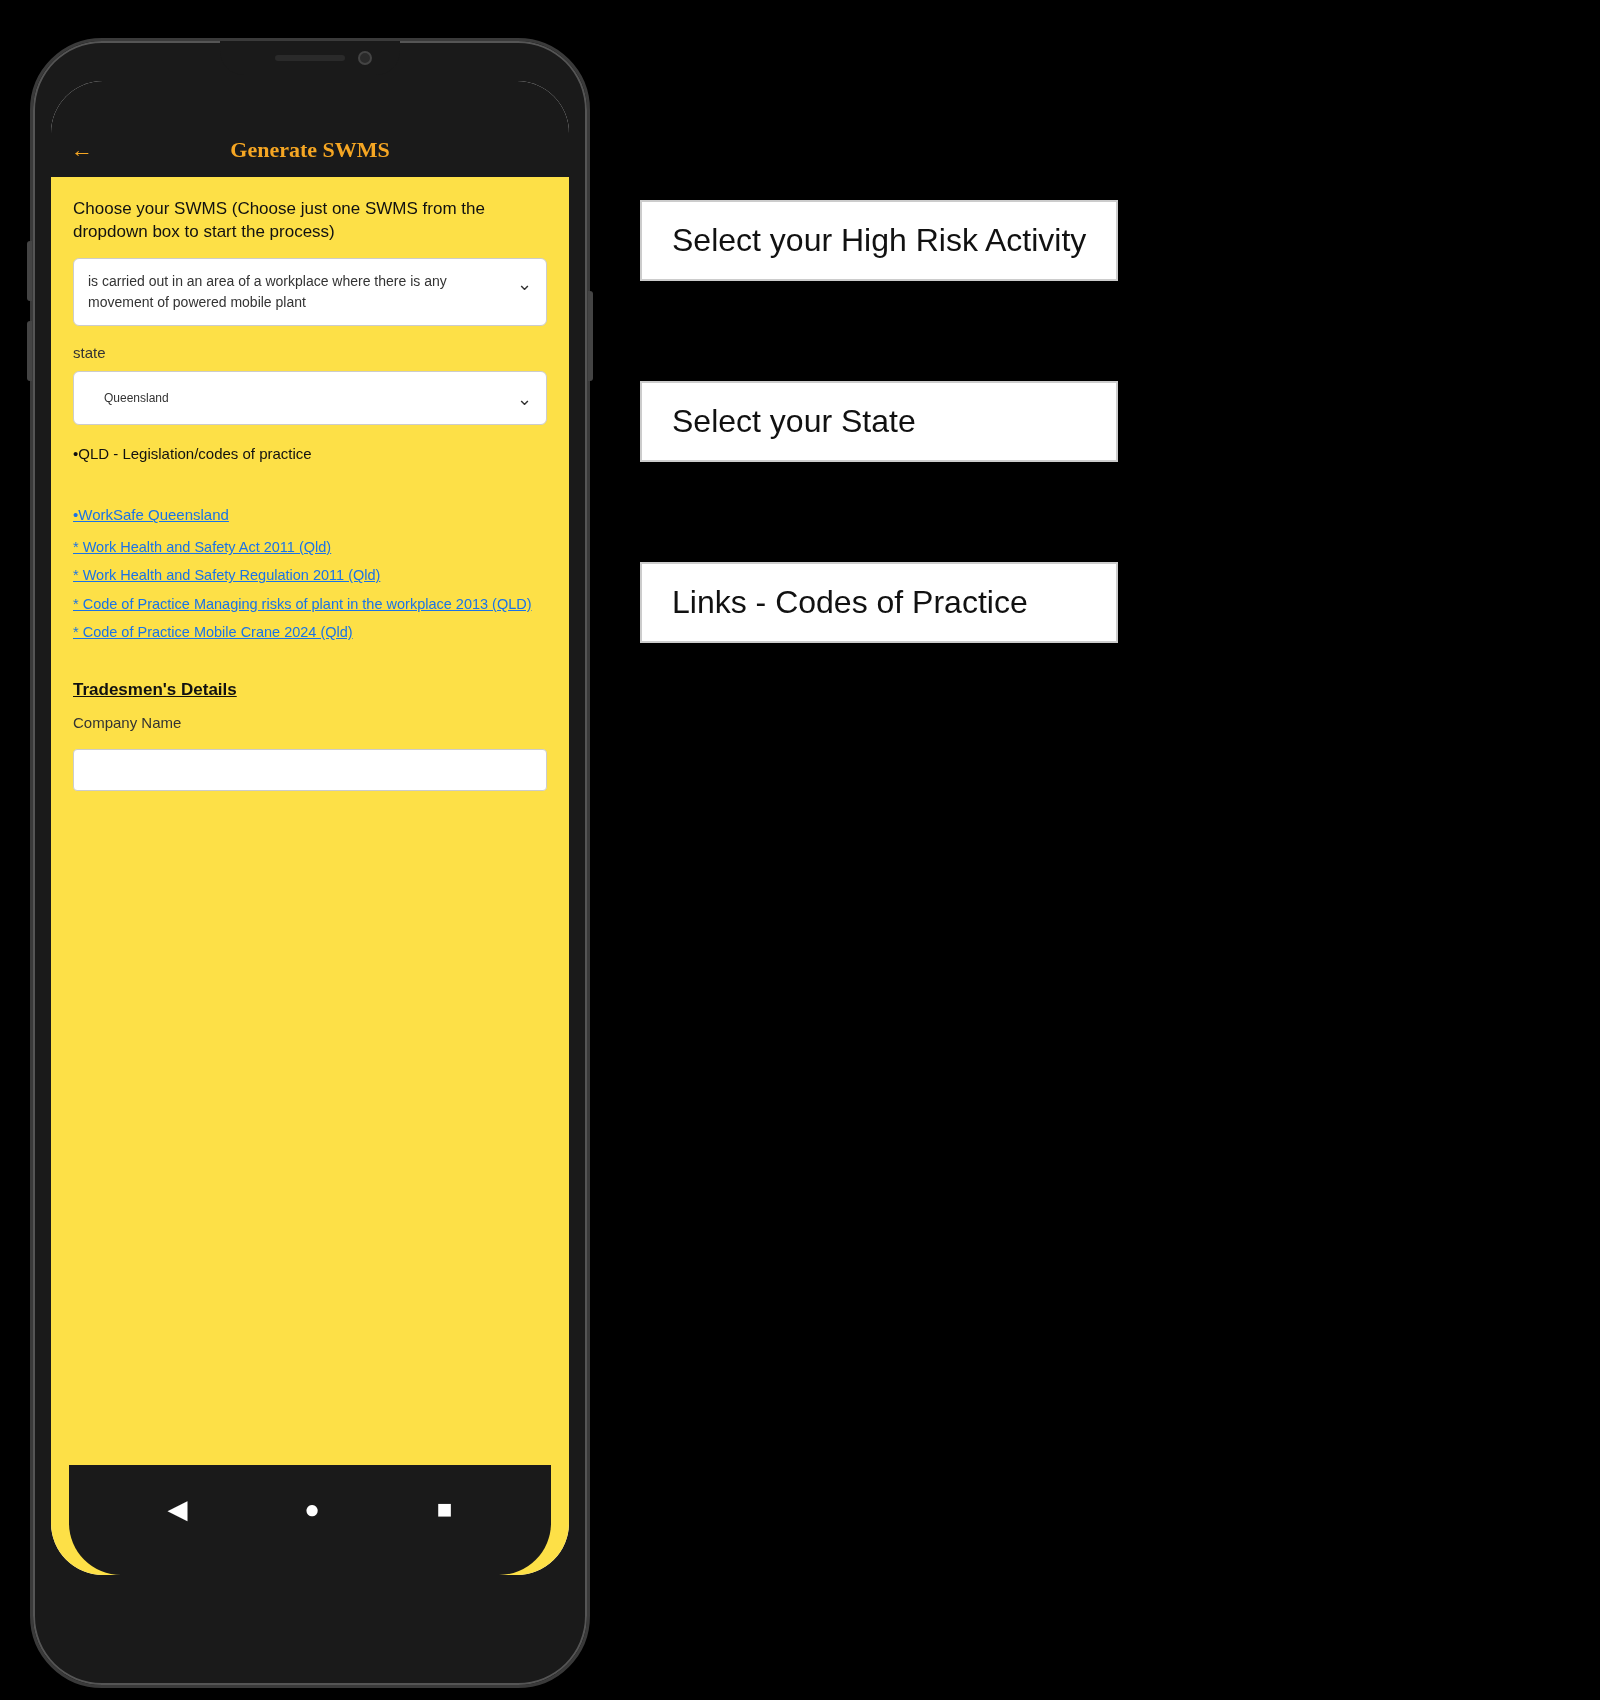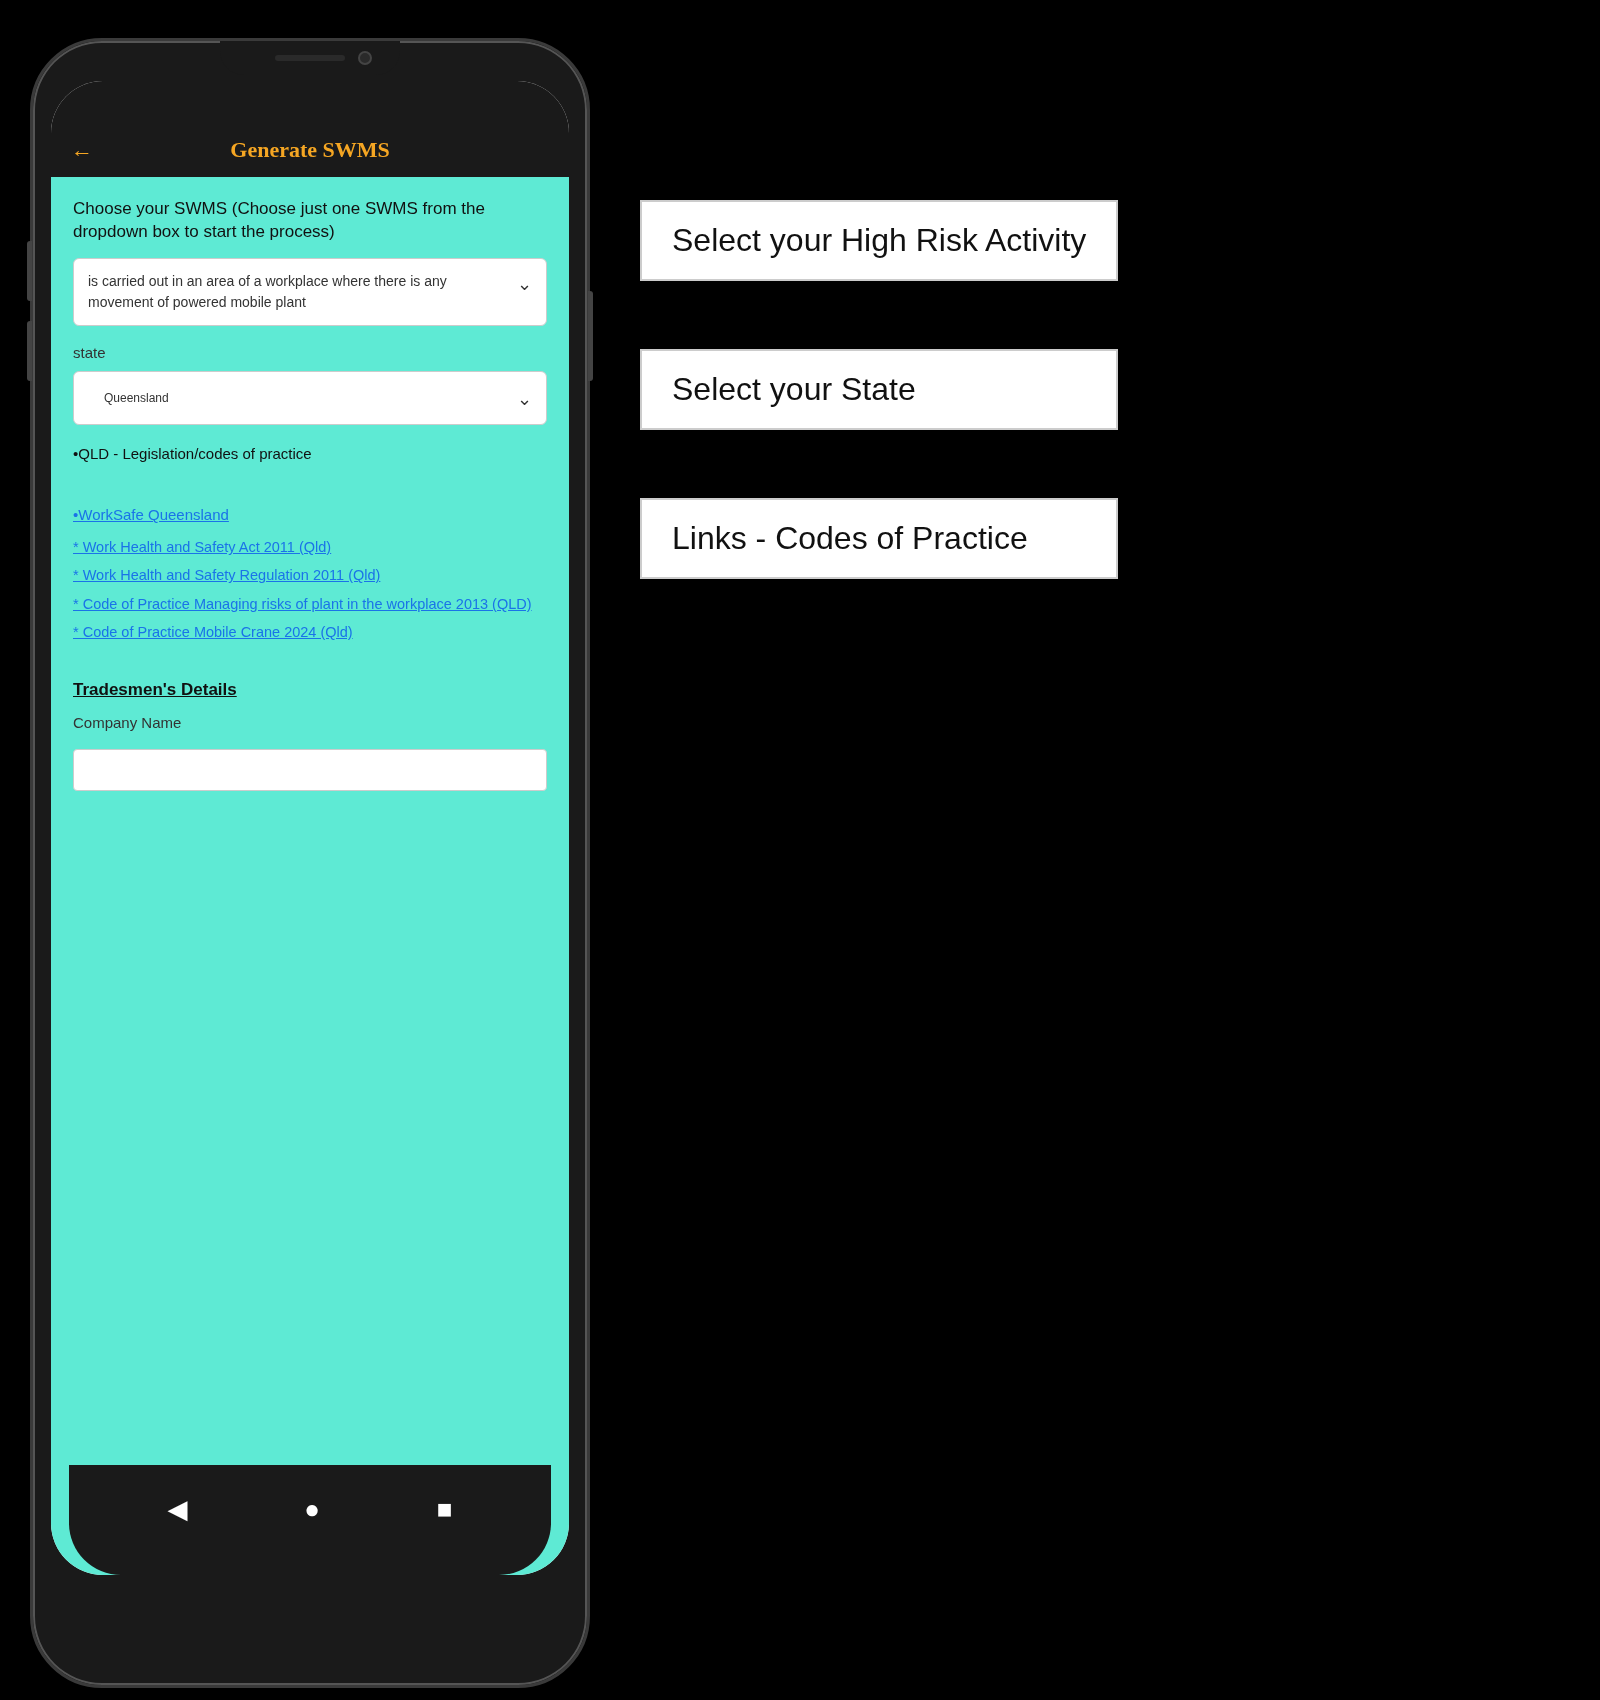--- a/index.html
+++ b/index.html
@@ -136,21 +136,21 @@
     .header-title {
       color: #f5a623;
       font-size: 22px;
       font-weight: 700;
       font-family: Liberation Serif, serif;
     }
 
     
     .content {
       flex: 1;
-      background: #5eead4;
+      background: #fde047;
       overflow-y: auto;
       padding: 20px 22px;
     }
 
     .choose-label {
       font-size: 17px;
       color: #111;
       line-height: 1.4;
       margin-bottom: 14px;
     }
@@ -274,21 +274,21 @@
       cursor: pointer;
     }
 
     
     .right-labels {
       position: absolute;
       left: 640px;
       top: 200px;
       display: flex;
       flex-direction: column;
-      gap: 68px;
+      gap: 100px;
     }
 
     .label-box {
       background: #fff;
       border: 2px solid #ccc;
       padding: 20px 30px;
       font-size: 32px;
       font-weight: 500;
       color: #111;
       white-space: nowrap;

